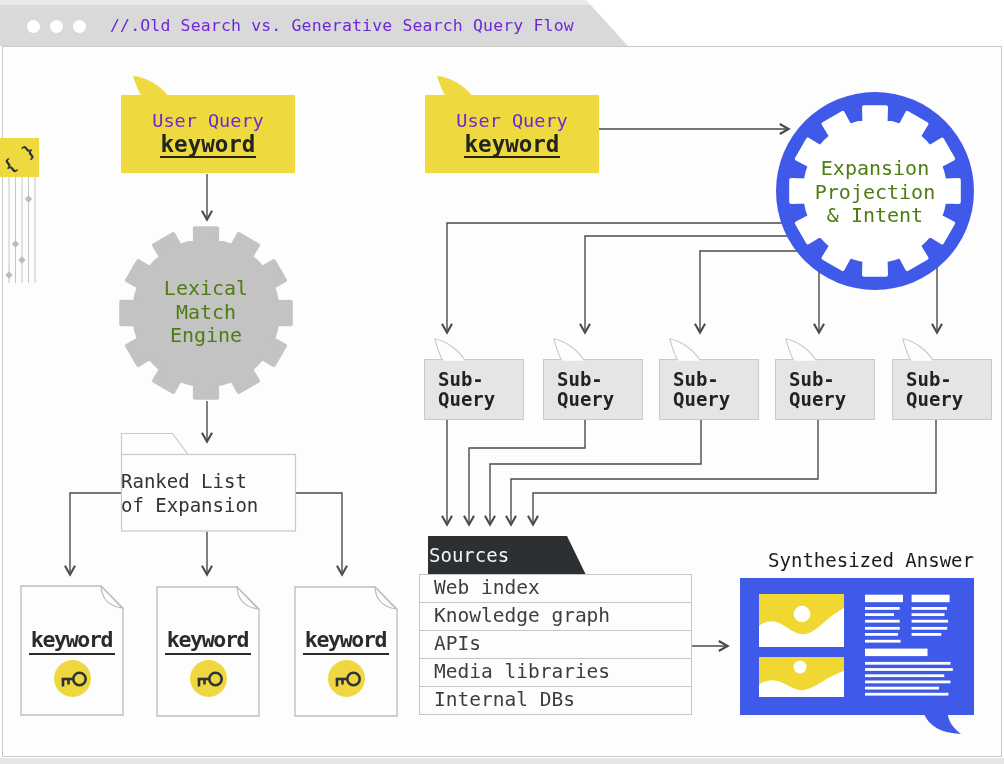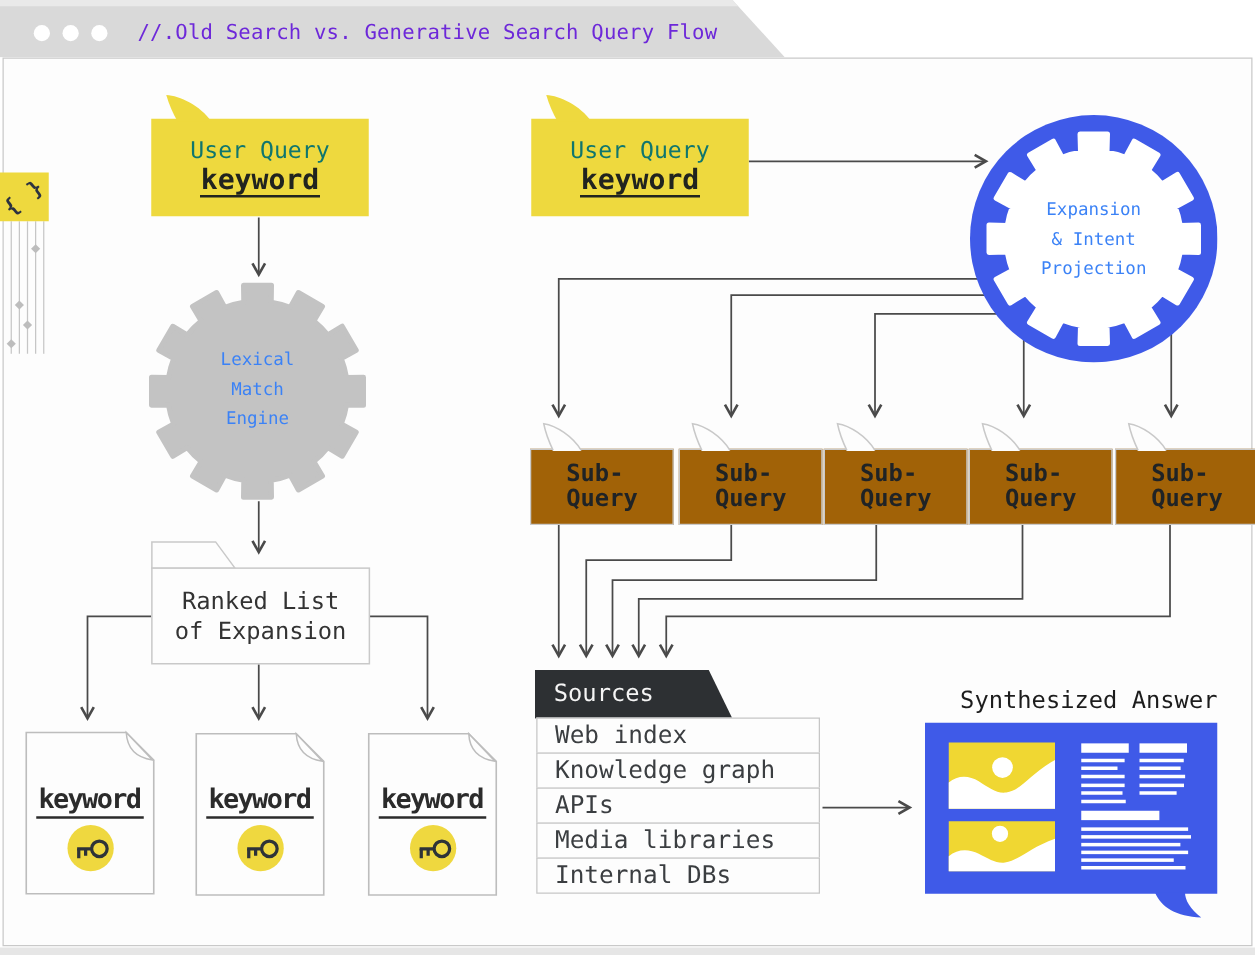--- a/index.html
+++ b/index.html
@@ -10,31 +10,31 @@
   .fins{z-index:3}
   .canvas{left:2px;top:46px;width:998px;height:709px;background:#fdfdfd;border:1px solid #c9c9c9;z-index:0}
   .bottomstrip{left:0;top:758px;width:1004px;height:6px;background:#e6e6e6;z-index:0}
   .tab{left:0;top:0;width:628px;height:46px;background:#d9d9d9;
        clip-path:polygon(0 0,586px 0,628px 46px,0 46px);z-index:1}
   .tab .shine{position:absolute;left:0;top:0;width:100%;height:5px;background:#e9e9e9}
   .dot{width:13px;height:13px;border-radius:50%;background:#fff;z-index:2}
   .wtitle{left:110px;top:16px;font-size:16.5px;letter-spacing:0.15px;color:#6d28d9;z-index:2}
   .qbox{width:174px;height:78px;background:#eed93e;z-index:2;display:flex;flex-direction:column;
         align-items:center;justify-content:center;gap:2px}
-  .qbox .t1{font-size:18.5px;color:#0f766e}
+  .qbox .t1{font-size:18.5px;color:#6d28d9}
   .qbox .t2{font-size:22.5px;font-weight:700;color:#21241f;border-bottom:2.2px solid #21241f;line-height:1.05;padding:0 1px}
-  .gearlabel{z-index:4;text-align:center;font-size:14px;line-height:23.5px;color:#3b82f6}
-  .folderlabel{left:121px;top:469px;width:175px;z-index:4;text-align:center;font-size:19px;line-height:24px;color:#333}
-  .subq{width:85px;height:58.5px;background:#a16207;border:1px solid #c9c9c9;z-index:2;
-        padding-left:28px;display:flex;flex-direction:column;justify-content:center}
+  .gearlabel{z-index:4;text-align:center;font-size:20px;line-height:23.5px;color:#4d7c0f}
+  .folderlabel{left:121px;top:469px;width:175px;z-index:4;text-align:left;font-size:19px;line-height:24px;color:#333}
+  .subq{width:85px;height:58.5px;background:#e5e5e5;border:1px solid #c9c9c9;z-index:2;
+        padding-left:13px;display:flex;flex-direction:column;justify-content:center}
   .subq .l1{font-size:19px;line-height:20px;font-weight:700;color:#1f2326}
   .srchead{left:428px;top:536px;width:158px;height:39px;background:#2d3033;z-index:2;
            clip-path:polygon(0 0,139px 0,158px 39px,0 39px)}
-  .srchead span{display:block;padding-left:15px;line-height:38px;font-size:19px;color:#f5f5f5}
-  .srctable{left:429px;top:575px;width:227px;z-index:2}
+  .srchead span{display:block;padding-left:1px;line-height:38px;font-size:19px;color:#f5f5f5}
+  .srctable{left:419px;top:575px;width:273px;z-index:2}
   .srow{height:27px;background:#fdfdfd;border:1px solid #c6c6c6;margin-top:-1px}
   .srow span{display:block;padding-left:14px;line-height:26px;font-size:19.5px;color:#3b3e41}
   .anstitle{left:740px;top:549px;width:234px;text-align:right;font-size:19px;color:#1c1c1c;z-index:4}
   .kw{z-index:4;text-align:center}
   .kw span{font-size:21.5px;font-weight:700;letter-spacing:-1.3px;color:#2b2b2b;
            border-bottom:2.4px solid #2b2b2b;padding:0 3px 1px 2px}
   .keybadge{width:37px;height:37px;border-radius:50%;background:#efd83f;z-index:4}
   .sticker{left:0;top:138px;width:39px;height:39px;background:#eed93e;z-index:2;
            display:flex;align-items:center;justify-content:center}
   .sticker span{transform:rotate(-38deg);font-size:17px;font-weight:700;color:#2c3340;letter-spacing:1.5px}
@@ -150,22 +150,22 @@
   <div class="t1">User Query</div>
   <div class="t2">keyword</div>
 </div>
 
 <svg class="abs" style="left:776px;top:92px;z-index:2" width="198" height="198" viewBox="0 0 198 198">
     <circle cx="99" cy="99" r="99" fill="#3f5ae8"></circle>
     <path d="M88.4,29.8L88.0,15.2L110.0,15.2L109.6,29.8A70.0,70.0 0 0 1 124.4,33.8L131.3,20.9L150.4,32.0L142.8,44.4A70.0,70.0 0 0 1 153.6,55.2L166.0,47.6L177.1,66.7L164.2,73.6A70.0,70.0 0 0 1 168.2,88.4L182.8,88.0L182.8,110.0L168.2,109.6A70.0,70.0 0 0 1 164.2,124.4L177.1,131.3L166.0,150.4L153.6,142.8A70.0,70.0 0 0 1 142.8,153.6L150.4,166.0L131.3,177.1L124.4,164.2A70.0,70.0 0 0 1 109.6,168.2L110.0,182.8L88.0,182.8L88.4,168.2A70.0,70.0 0 0 1 73.6,164.2L66.7,177.1L47.6,166.0L55.2,153.6A70.0,70.0 0 0 1 44.4,142.8L32.0,150.4L20.9,131.3L33.8,124.4A70.0,70.0 0 0 1 29.8,109.6L15.2,110.0L15.2,88.0L29.8,88.4A70.0,70.0 0 0 1 33.8,73.6L20.9,66.7L32.0,47.6L44.4,55.2A70.0,70.0 0 0 1 55.2,44.4L47.6,32.0L66.7,20.9L73.6,33.8A70.0,70.0 0 0 1 88.4,29.8Z" fill="#ffffff" stroke="#ffffff" stroke-width="4" stroke-linejoin="round"></path>
   </svg>
 <div class="abs gearlabel" style="left:795px;top:157px;width:160px">
   <div>Expansion</div>
+  <div>Projection</div>
   <div>&amp; Intent</div>
-  <div>Projection</div>
 </div>
 
 <div class="subq abs" style="left:424px;top:359px">
     <div class="l1">Sub-</div>
     <div class="l1">Query</div>
   </div>
 <div class="subq abs" style="left:543px;top:359px">
     <div class="l1">Sub-</div>
     <div class="l1">Query</div>
   </div>

